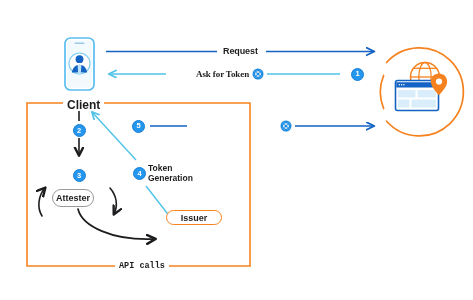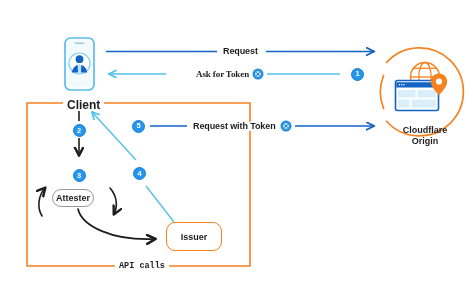--- a/index.html
+++ b/index.html
@@ -192,49 +192,48 @@
              M12,6.4 A5.6,5.6 0 0 0 6.4,12 A5.6,5.6 0 0 0 12,17.6 A5.6,5.6 0 0 0 17.6,12 A5.6,5.6 0 0 0 12,6.4 Z" fill="#1b8ae0"></path>
     <circle cx="12" cy="12" r="3.1" fill="#1b8ae0"></circle>
     <circle cx="8.3" cy="8.3" r="1.5" fill="#1b8ae0"></circle>
     <circle cx="15.7" cy="8.3" r="1.5" fill="#1b8ae0"></circle>
     <circle cx="8.3" cy="15.7" r="1.5" fill="#1b8ae0"></circle>
     <circle cx="15.7" cy="15.7" r="1.5" fill="#1b8ae0"></circle>
   </svg>
   <div class="numcircle" style="left:337px; top:67.5px;">1</div>
 
   <div class="numcircle" style="left:118px; top:119.5px;">5</div>
-  <div class="lbl lbl-flow white-bg" style="left:176px; top:121.5px; padding:0 3px;">Request with Token</div>
   <svg class="tokenicon" style="left:266px; top:120px;" viewBox="0 0 24 24">
     <circle cx="12" cy="12" r="11" fill="#1b8ae0"></circle>
     <circle cx="12" cy="12" r="8.2" fill="#ffffff"></circle>
     <path d="M12,3.8 A8.2,8.2 0 0 1 20.2,12 A8.2,8.2 0 0 1 12,20.2 A8.2,8.2 0 0 1 3.8,12 A8.2,8.2 0 0 1 12,3.8 Z
              M12,6.4 A5.6,5.6 0 0 0 6.4,12 A5.6,5.6 0 0 0 12,17.6 A5.6,5.6 0 0 0 17.6,12 A5.6,5.6 0 0 0 12,6.4 Z" fill="#1b8ae0"></path>
     <circle cx="12" cy="12" r="3.1" fill="#1b8ae0"></circle>
     <circle cx="8.3" cy="8.3" r="1.5" fill="#1b8ae0"></circle>
     <circle cx="15.7" cy="8.3" r="1.5" fill="#1b8ae0"></circle>
     <circle cx="8.3" cy="15.7" r="1.5" fill="#1b8ae0"></circle>
     <circle cx="15.7" cy="15.7" r="1.5" fill="#1b8ae0"></circle>
   </svg>
 
   <div class="numcircle" style="left:58.5px; top:124px;">2</div>
 
   <div class="numcircle" style="left:58.5px; top:169px;">3</div>
 
   <div class="numcircle" style="left:119px; top:167px;">4</div>
+  <div class="lbl lbl-tg" style="left:134px; top:164px;">
+    <span>Token</span><br>
+    <span>Generation</span>
+  </div>
 
   <div class="lbl lbl-node white-bg" style="left:49px; top:99px; padding:0 4px;">Client</div>
 
   <div class="lbl lbl-group white-bg" style="left:101px; top:261.5px; padding:0 4px;font-family:Liberation Mono, monospace;">API calls</div>
 
   <div class="pill pill-attester" style="left:38px; top:188.5px; width:42px; height:18px;">
     <span>Attester</span>
   </div>
 
-  <div class="pill pill-issuer" style="left:152px; top:222px; width:56px; height:29px;text-align:right;">
+  <div class="pill pill-issuer" style="left:152px; top:210px; width:56px; height:15px;text-align:right;">
     <span>Issuer</span>
   </div>
 
-  <div class="lbl lbl-origin" style="left:366px; top:125px;">
-    <span>Cloudflare</span><br>
-    <span>Origin</span>
-  </div>
 
 </div>
 
 </body></html>

